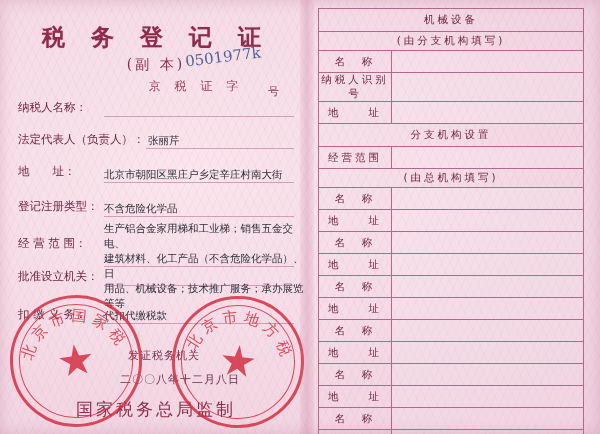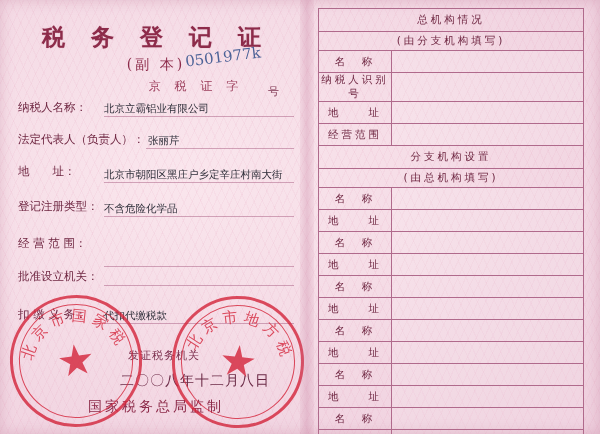--- a/index.html
+++ b/index.html
@@ -109,61 +109,63 @@
     background:#d4243a;
     clip-path:polygon(50% 0%,61% 35%,98% 35%,68% 57%,79% 91%,50% 70%,21% 91%,32% 57%,2% 35%,39% 35%);
   }
   .stamp .arc{
     position:absolute;left:0;top:0;width:126px;height:126px;
   }
   .stamp1{left:10px;top:295px;transform:rotate(-8deg);}
   .stamp2{left:172px;top:296px;transform:rotate(6deg);}
   .bottomline{
     position:absolute;left:0;top:398px;width:312px;text-align:center;
-    font-size:14px;letter-spacing:3px;color:#8d2b4a;
+    font-size:17px;letter-spacing:3px;color:#8d2b4a;
   }
   .sigline{
     position:absolute;left:104px;font-size:11px;color:#7b2f4d;letter-spacing:1px;
   }
   .datehand{
-    position:absolute;left:120px;top:372px;font-size:14px;color:#6b2a46;letter-spacing:1px;
+    position:absolute;left:120px;top:372px;font-size:11px;color:#6b2a46;letter-spacing:1px;
   }
 </style>
 </head>
 <body>
 
 <div id="page">
 
   <div class="left">
 
     <div class="title">税 务 登 记 证</div>
     <div class="subtitle">(副 本)</div>
 
     <div class="handnum">0501977k</div>
 
     <div class="certline">京 税 证 字</div>
     <div class="certno-suffix">号</div>
 
     <div class="row" style="top:100px;">纳税人名称：</div>
-    <div class="val" style="top:101px;">北京立霸铝业有限公司</div>
     <div class="hr" style="top:116px;width:190px;"></div>
 
     <div class="row" style="top:132px;">法定代表人（负责人）：</div>
     <div class="val" style="top:133px;left:148px;">张丽芹</div>
     <div class="hr" style="top:148px;left:146px;width:148px;"></div>
 
     <div class="row" style="top:164px;">地　　址：</div>
     <div class="val" style="top:167px;">北京市朝阳区黑庄户乡定辛庄村南大街</div>
     <div class="hr" style="top:182px;width:190px;"></div>
 
     <div class="row" style="top:199px;">登记注册类型：</div>
     <div class="val" style="top:201px;">不含危险化学品</div>
     <div class="hr" style="top:216px;width:190px;"></div>
 
     <div class="row" style="top:236px;">经 营 范 围：</div>
+    <div class="val" style="top:221px;">生产铝合金家用梯和工业梯；销售五金交电、
+建筑材料、化工产品（不含危险化学品）、日
+用品、机械设备；技术推广服务；承办展览等等</div>
     <div class="hr" style="top:266px;width:190px;"></div>
 
     <div class="row" style="top:269px;">批准设立机关：</div>
     <div class="val" style="top:270px;"></div>
     <div class="hr" style="top:285px;width:190px;"></div>
 
     <div class="row" style="top:307px;">扣 缴 义 务：</div>
     <div class="val" style="top:308px;">代扣代缴税款</div>
     <div class="hr" style="top:323px;width:190px;"></div>
 
@@ -198,43 +200,43 @@
       </svg>
     </div>
   </div>
 
   <div class="gutter"></div>
 
   <div class="right">
     <table class="tbl">
       <tbody id="tbody">
           <tr>
-            <td colspan="2" class="hdr">总机构情况</td>
+            <td colspan="2" class="hdr">机械设备</td>
           </tr>
           <tr>
             <td colspan="2" class="hdr2">(由分支机构填写)</td>
           </tr>
           <tr>
             <td class="v">名　称</td>
             <td class="blank"></td>
           </tr>
           <tr>
             <td class="v">纳税人识别号</td>
             <td class="blank"></td>
           </tr>
           <tr>
             <td class="v">地　　址</td>
             <td class="blank"></td>
           </tr>
           <tr>
+            <td colspan="2" class="hdr">分支机构设置</td>
+          </tr>
+          <tr>
             <td class="v">经营范围</td>
             <td class="blank"></td>
-          </tr>
-          <tr>
-            <td colspan="2" class="hdr">分支机构设置</td>
           </tr>
           <tr>
             <td colspan="2" class="hdr2">(由总机构填写)</td>
           </tr>
           <tr>
             <td class="v">名　称</td>
             <td class="blank"></td>
           </tr>
           <tr>
             <td class="v">地　　址</td>

